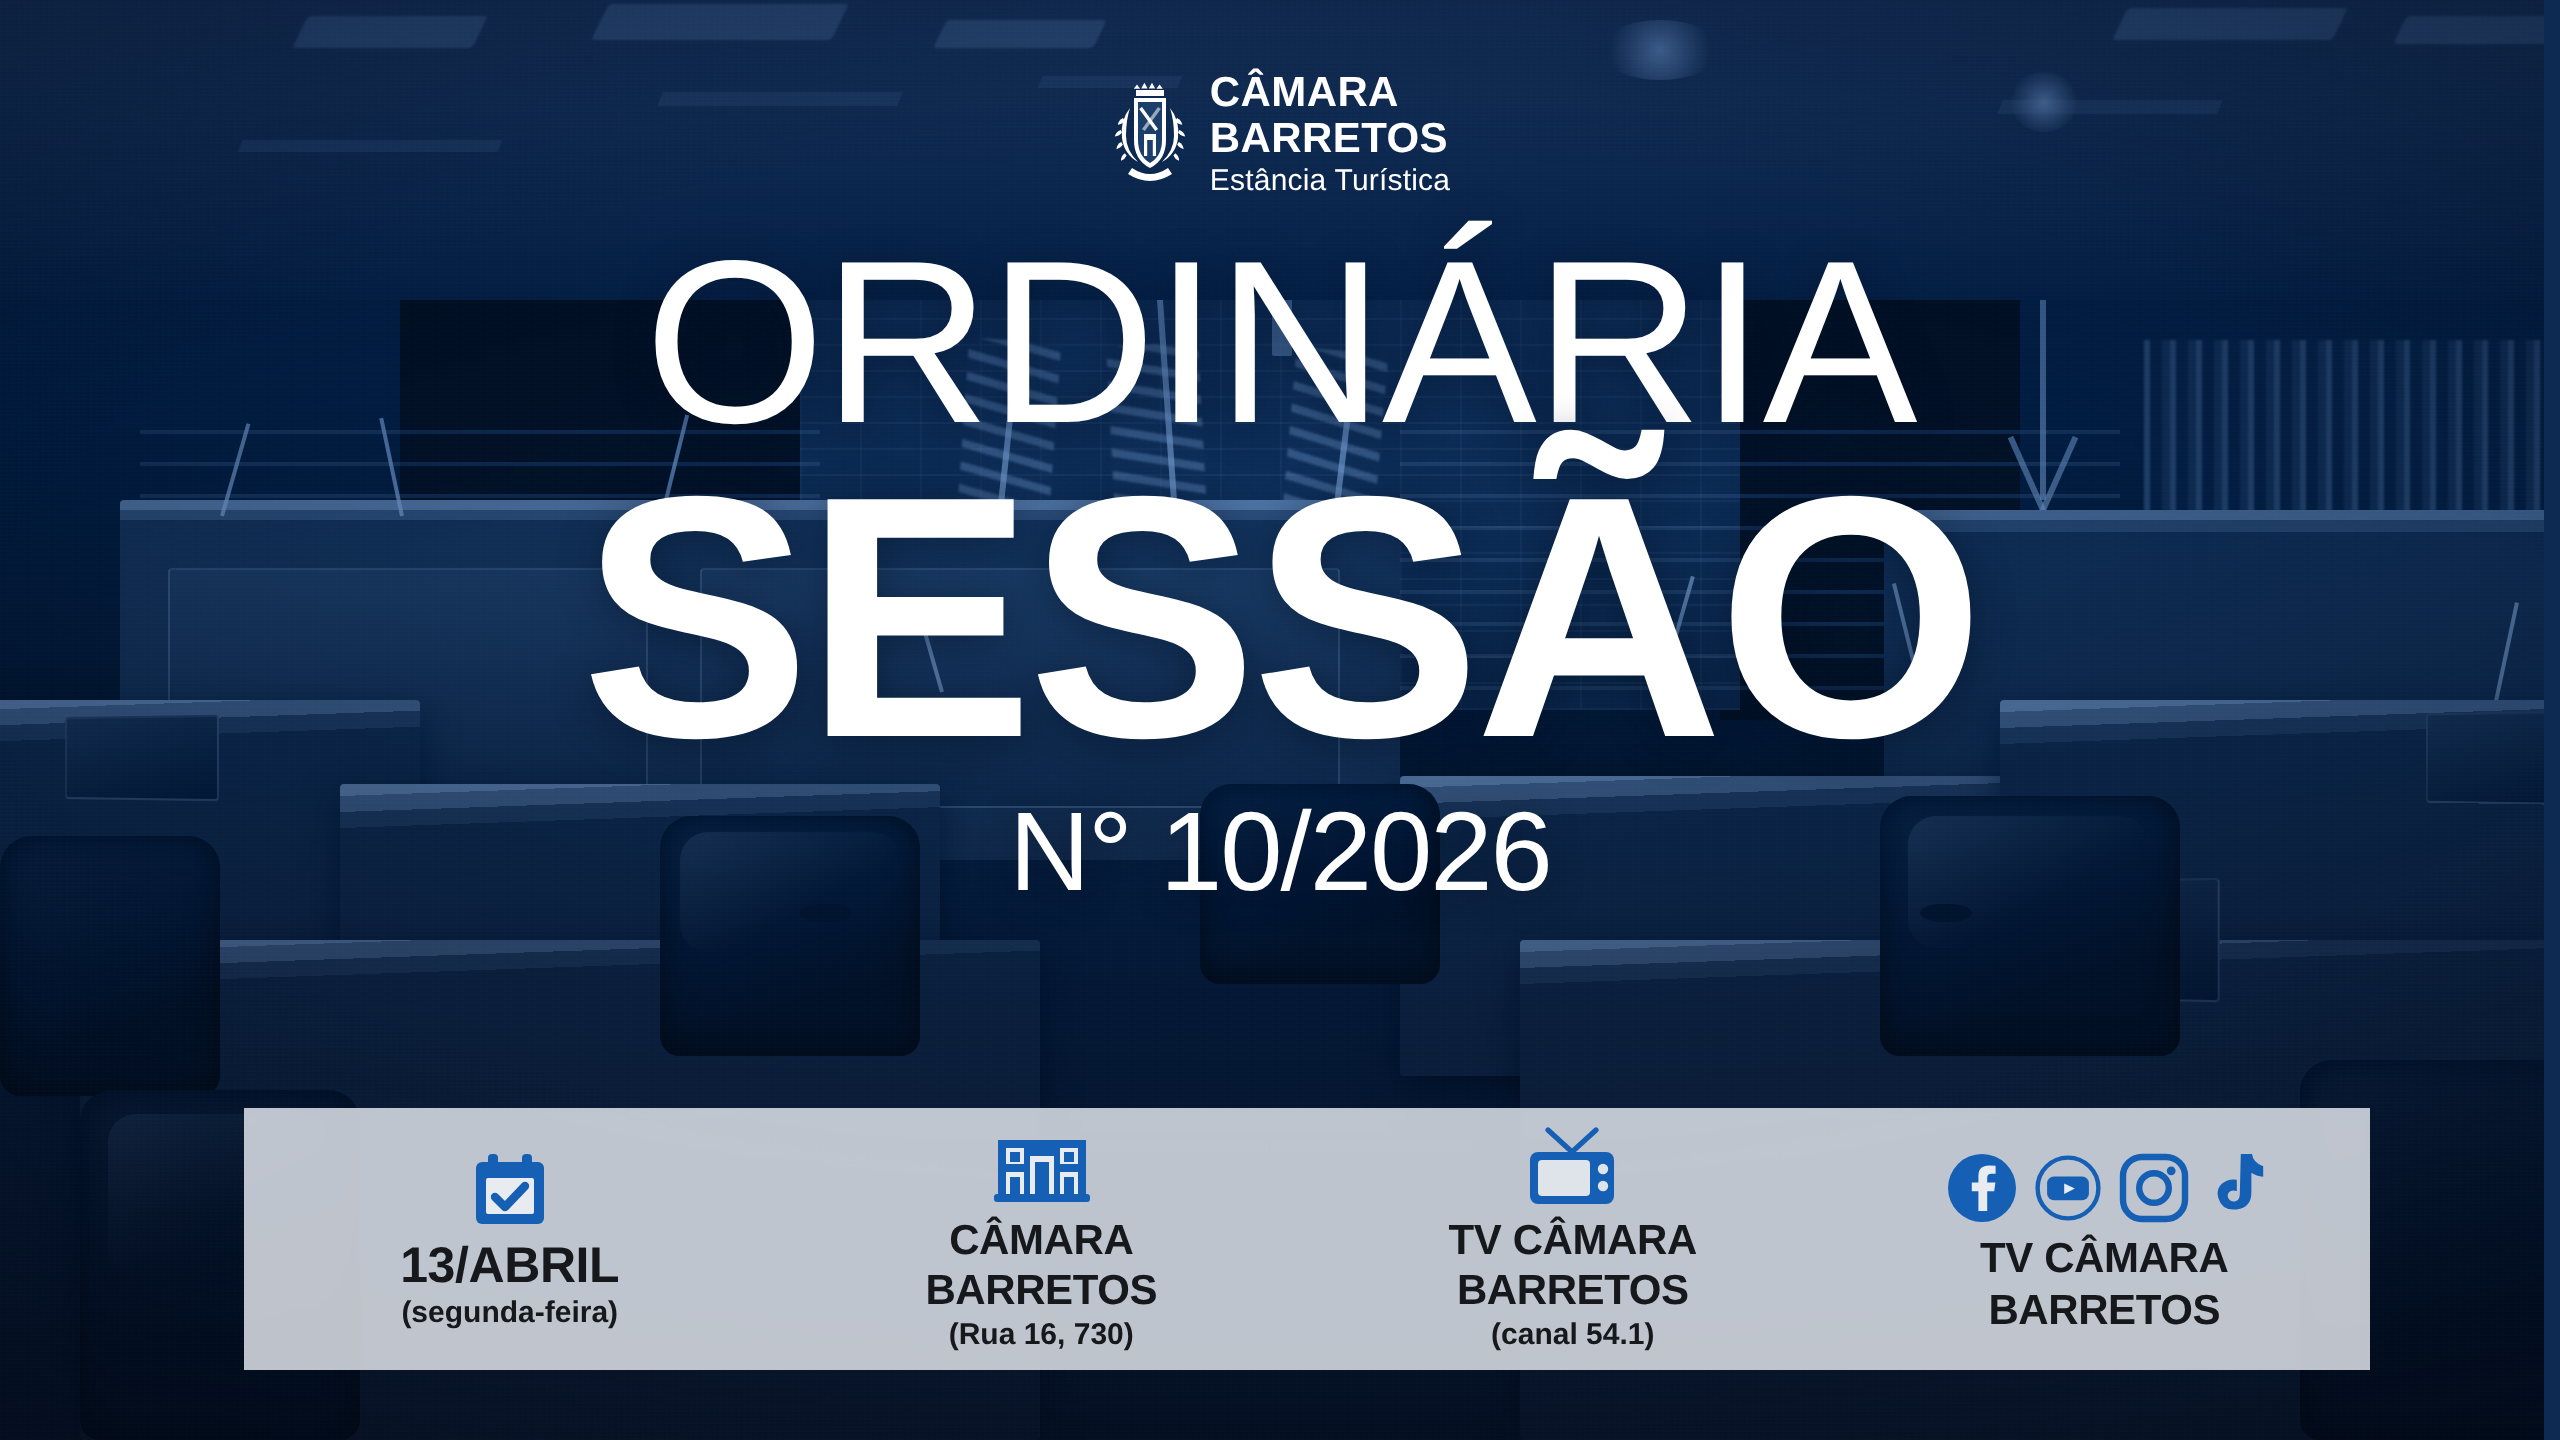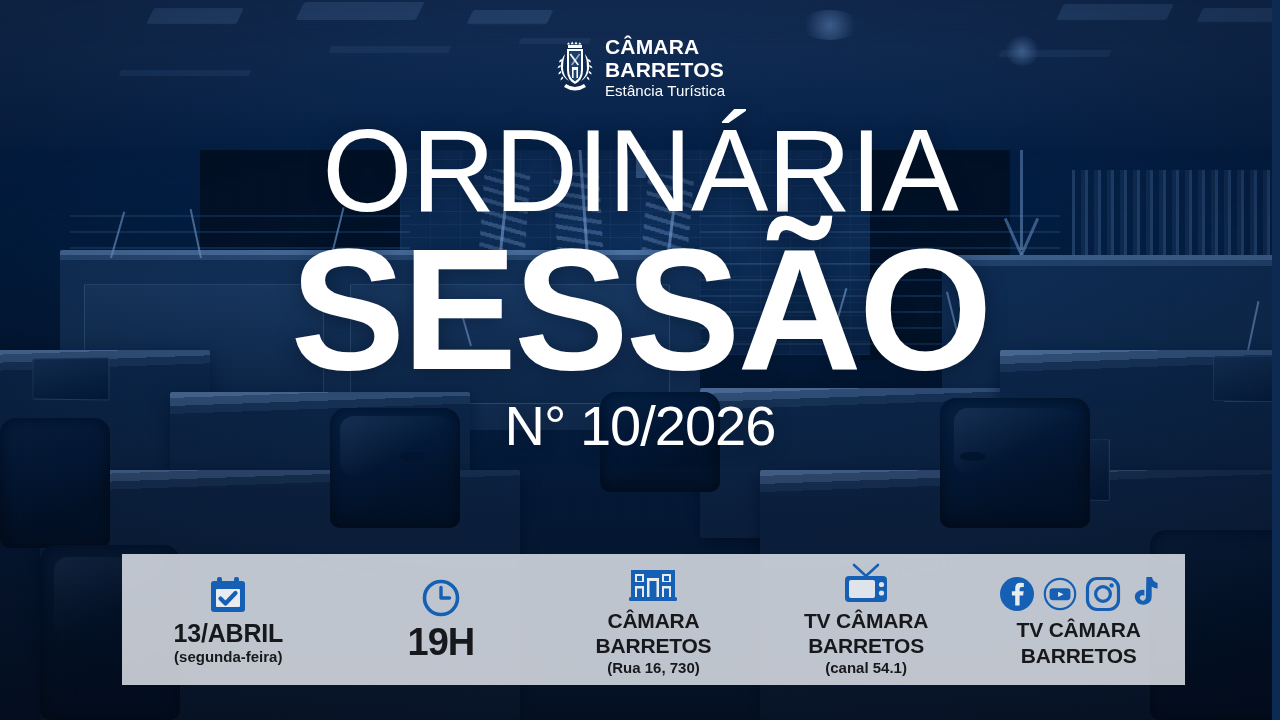--- a/index.html
+++ b/index.html
@@ -421,29 +421,20 @@
           <rect x="10" y="3" width="5" height="7" rx="2" fill="#1560b4"></rect>
           <rect x="27" y="3" width="5" height="7" rx="2" fill="#1560b4"></rect>
           <rect x="9" y="15" width="24" height="18" rx="1" fill="#e8ecf1"></rect>
           <path d="M13.5 24.5 l5 5 l10 -10.5" fill="none" stroke="#1560b4" stroke-width="4.2" stroke-linecap="round" stroke-linejoin="round"></path>
         </svg>
       </div>
       <div class="l1">13/ABRIL</div>
       <div class="l3">(segunda-feira)</div>
     </div>
 
-    <div class="info-cell cell-time">
-      <div class="ico">
-        <svg width="42" height="42" viewBox="0 0 42 42">
-          <circle cx="21" cy="21" r="16.5" fill="none" stroke="#1560b4" stroke-width="3.6"></circle>
-          <path d="M21 10.5 V21 h8.5" fill="none" stroke="#1560b4" stroke-width="3.4" stroke-linecap="round" stroke-linejoin="round"></path>
-        </svg>
-      </div>
-      <div class="l1">19H</div>
-    </div>
 
     <div class="info-cell cell-venue">
       <div class="ico">
         <svg width="52" height="42" viewBox="0 0 52 42">
           <rect x="4" y="6" width="44" height="27" fill="#1560b4"></rect>
           <rect x="2" y="33" width="48" height="4" rx="1.5" fill="#1560b4"></rect>
           <rect x="20" y="14" width="12" height="19" fill="#e8ecf1"></rect>
           <rect x="22.5" y="17" width="7" height="16" fill="#1560b4"></rect>
           <rect x="8" y="10" width="9" height="8" fill="#e8ecf1"></rect>
           <rect x="10" y="12" width="5" height="5" fill="#1560b4"></rect>

